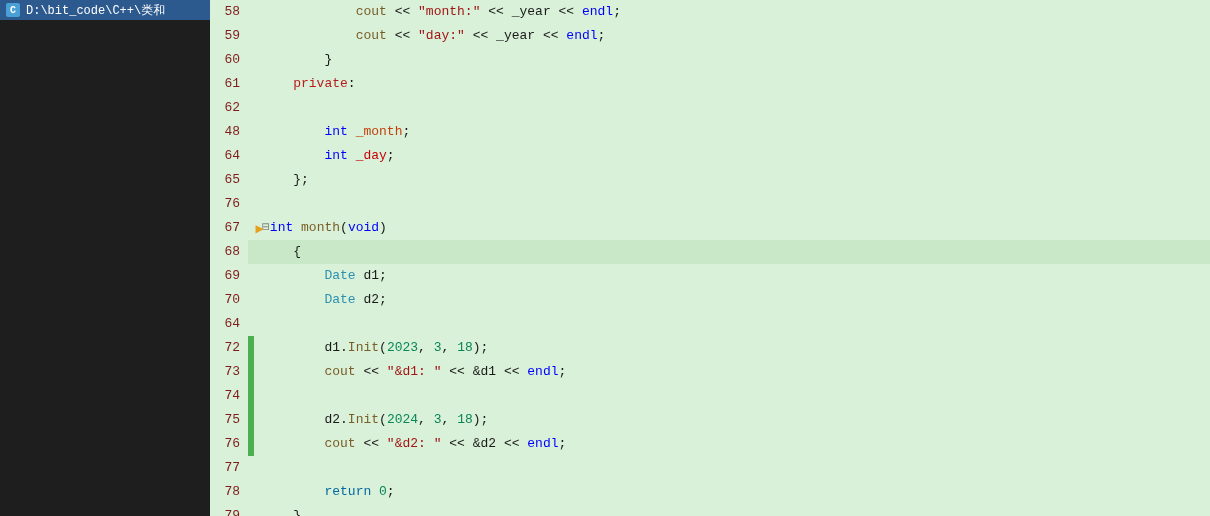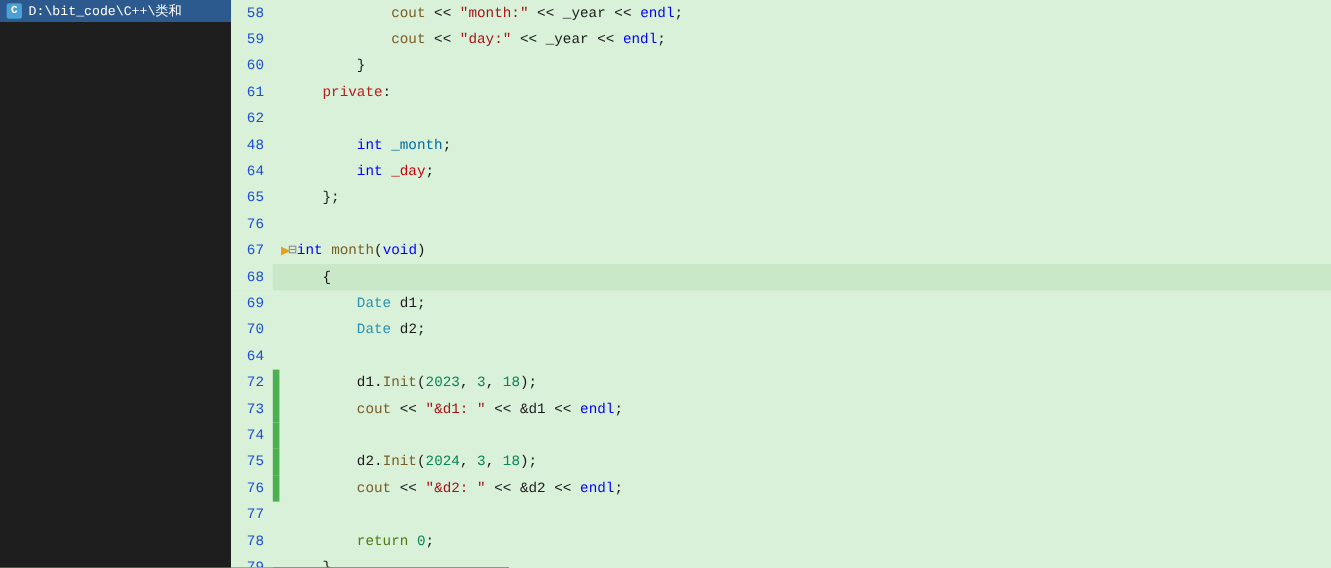--- a/index.html
+++ b/index.html
@@ -66,21 +66,21 @@
       position: relative;
     }
 
     .code-line.highlighted {
       background: #c8e8c8;
     }
 
     .line-number {
       width: 38px;
       min-width: 38px;
-      color: #1d4ed8;
+      color: #7f1d1d;
       text-align: right;
       padding-right: 8px;
       padding-left: 4px;
       font-size: 13px;
       line-height: 24px;
       user-select: none;
       background: #d9f0d9;
     }
 
     .left-indicator {
@@ -144,21 +144,21 @@
         <div class="left-indicator"></div>
         <div class="code-content">    <span style="color: #b91c1c;">private</span><span style="color: rgb(26, 26, 26);">:</span></div>
       </div>
       <div class="code-line">
         <div class="line-number">62</div>
         <div class="left-indicator"></div>
       </div>
       <div class="code-line">
         <div class="line-number">48</div>
         <div class="left-indicator"></div>
-        <div class="code-content">        <span style="color: rgb(0, 0, 255);">int</span><span style="color: rgb(26, 26, 26);"> </span><span style="color: #0369a1;">_month</span><span style="color: rgb(26, 26, 26);">;</span></div>
+        <div class="code-content">        <span style="color: rgb(0, 0, 255);">int</span><span style="color: rgb(26, 26, 26);"> </span><span style="color: #c2410c;">_month</span><span style="color: rgb(26, 26, 26);">;</span></div>
       </div>
       <div class="code-line">
         <div class="line-number">64</div>
         <div class="left-indicator"></div>
         <div class="code-content">        <span style="color: rgb(0, 0, 255);">int</span><span style="color: rgb(26, 26, 26);"> </span><span style="color: rgb(200, 0, 10);">_day</span><span style="color: rgb(26, 26, 26);">;</span></div>
       </div>
       <div class="code-line">
         <div class="line-number">65</div>
         <div class="left-indicator"></div>
         <div class="code-content">    <span style="color: rgb(26, 26, 26);">};</span></div>
@@ -221,21 +221,21 @@
         <div class="code-content">        <span style="color: rgb(121, 94, 38);">cout</span><span style="color: rgb(26, 26, 26);"> &lt;&lt; </span><span style="color: rgb(163, 21, 21);">"&amp;d2: "</span><span style="color: rgb(26, 26, 26);"> &lt;&lt; </span><span style="color: rgb(26, 26, 26);">&amp;d2</span><span style="color: rgb(26, 26, 26);"> &lt;&lt; </span><span style="color: rgb(0, 0, 255);">endl</span><span style="color: rgb(26, 26, 26);">;</span></div>
       </div>
       <div class="code-line">
         <div class="line-number">77</div>
         <div class="left-indicator"></div>
         <div class="code-content"></div>
       </div>
       <div class="code-line">
         <div class="line-number">78</div>
         <div class="left-indicator"></div>
-        <div class="code-content">        <span style="color: #4d7c0f;">return</span><span style="color: rgb(26, 26, 26);"> </span><span style="color: rgb(9, 134, 88);">0</span><span style="color: rgb(26, 26, 26);">;</span></div>
+        <div class="code-content">        <span style="color: #0369a1;">return</span><span style="color: rgb(26, 26, 26);"> </span><span style="color: rgb(9, 134, 88);">0</span><span style="color: rgb(26, 26, 26);">;</span></div>
       </div>
       <div class="code-line">
         <div class="line-number">79</div>
         <div class="left-indicator"></div>
         <div class="code-content">    <span style="color: rgb(26, 26, 26);">}</span></div>
       </div>
     </div>
 </div>
 
 </body></html>

